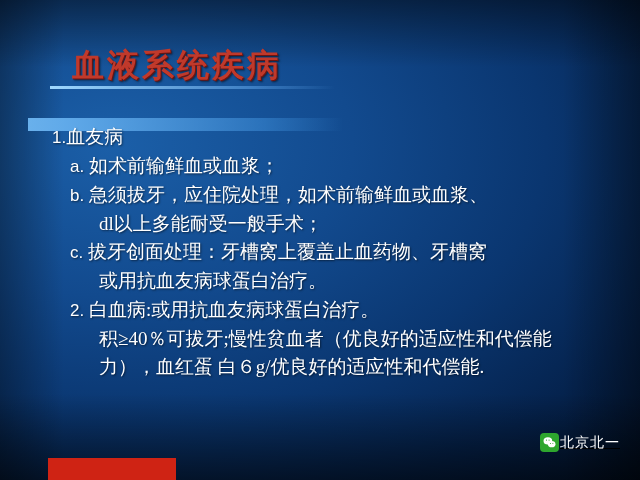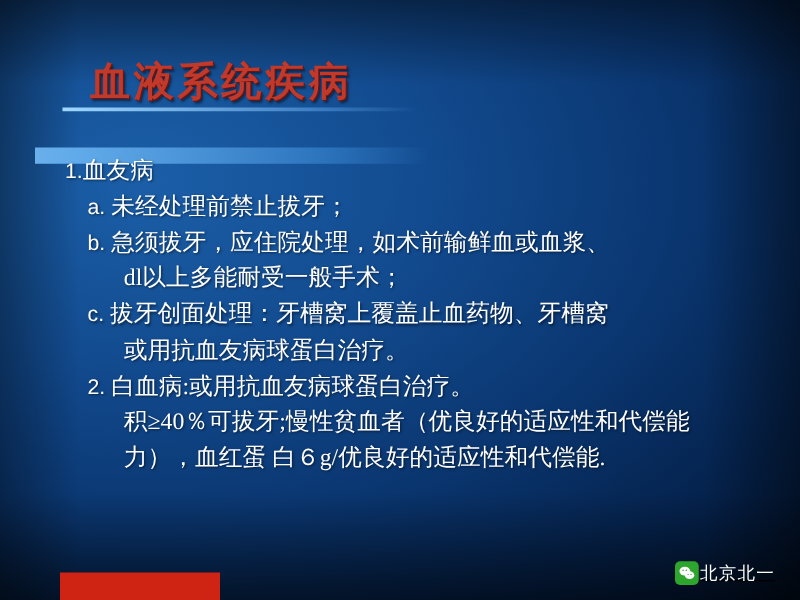--- a/index.html
+++ b/index.html
@@ -110,21 +110,21 @@
     left: 48px;
     bottom: 0;
     width: 128px;
     height: 22px;
     background: #cf2314;
     z-index: 4;
   }
   .wechat {
     position: absolute;
     right: 20px;
-    bottom: 12px;
+    bottom: 28px;
     display: flex;
     align-items: center;
     gap: 1px;
     z-index: 4;
     text-decoration: underline;
   }
   .wechat-icon {
     width: 19px;
     height: 19px;
     border-radius: 4px;
@@ -151,21 +151,21 @@
   <div class="hl-bar"></div>
 
   <div class="body">
 
     <p class="l1">
       <span class="num">1.</span><span>血友病</span>
     </p>
 
     <p class="l2">
       <span class="num-a">a.</span>
-      <span>未经处理前禁止拔牙；</span>
+      <span>如术前输鲜血或血浆；</span>
     </p>
 
     <p class="l2">
       <span class="num-a">b.</span>
       <span>急须拔牙，应住院处理，如术前输鲜血或血浆、</span>
     </p>
 
     <p class="l3">dl以上多能耐受一般手术；</p>
 
     <p class="l2">

